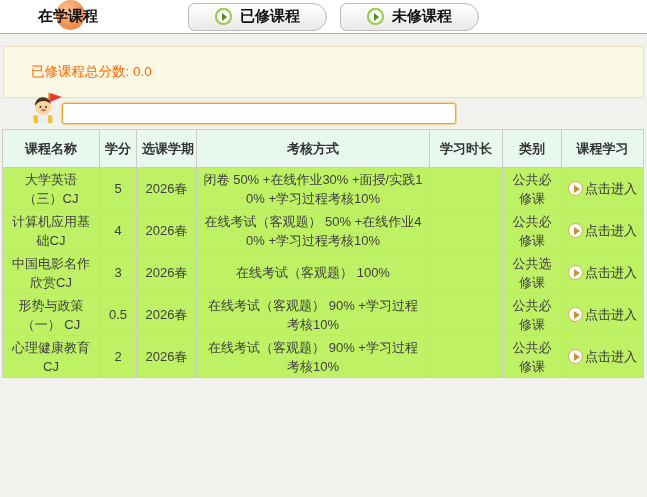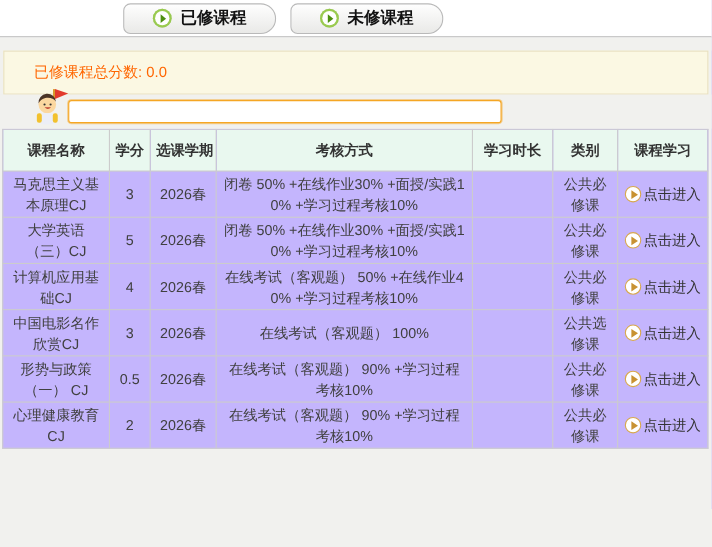--- a/index.html
+++ b/index.html
@@ -45,37 +45,37 @@
   }
   .green-play::before{content:"";position:absolute;left:2px;top:2px;right:2px;bottom:2px;background:#fff;border-radius:50%;}
   .green-play::after{
     content:"";position:absolute;left:7px;top:5px;
     border-left:5px solid var(--green-play);
     border-top:4px solid transparent;border-bottom:4px solid transparent;
   }
   .gap-strip{height:12px;background:var(--page-bg);}
   
   .notice{
-    margin:0 3px;height:40px;background:var(--notice-bg);
+    margin:0 3px;height:52px;background:var(--notice-bg);
     border:1px solid var(--notice-border);
     display:flex;align-items:center;padding-left:27px;
     font-size:13.5px;color:var(--notice-text);
   }
   
   .filter-strip{height:31px;position:relative;background:var(--page-bg);}
   .mascot{position:absolute;left:30px;top:-7px;width:34px;height:36px;}
   .filter-input{
     position:absolute;left:62px;top:5px;width:394px;height:21px;
     border:1px solid var(--input-border);border-radius:3px;background:#fff;
     box-shadow:0 0 0 1px rgba(245,166,35,.45);
     font-size:12px;padding:0 6px;outline:none;color:#333;
   }
   
   .table-wrap{padding:0 3px 0 2px;}
-  table{border-collapse:collapse;table-layout:fixed;width:641px;background:#c4b5fd;}
+  table{border-collapse:collapse;table-layout:fixed;width:641px;background:#bef264;}
   col.c1{width:97px;}  col.c2{width:37px;} col.c3{width:60px;}
   col.c4{width:233px;} col.c5{width:73px;} col.c6{width:59px;} col.c7{width:82px;}
   th,td{
     border:1px solid var(--table-border);
     text-align:center;vertical-align:middle;
     font-size:13px;line-height:19px;color:#404040;
     padding:1px 5px;word-break:break-all;overflow:hidden;
   }
   thead th{
     background:var(--header-bg);height:38px;
@@ -91,20 +91,24 @@
   .gold-play::after{
     content:"";position:absolute;left:5px;top:3px;
     border-left:6px solid var(--gold);
     border-top:4px solid transparent;border-bottom:4px solid transparent;
   }
 </style>
 </head>
 <body>
 
 <div class="topbar">
+  <div class="tab-active">
+    <span class="orange-blob"></span>
+    <span class="lbl">在学课程</span>
+  </div>
   <button class="tab-btn">
     <span class="green-play"></span>
     <span>已修课程</span>
   </button>
   <button class="tab-btn">
     <span class="green-play"></span>
     <span>未修课程</span>
   </button>
 </div>
 
@@ -147,29 +151,20 @@
           <th>学分</th>
           <th>选课学期</th>
           <th>考核方式</th>
           <th>学习时长</th>
           <th>类别</th>
           <th>课程学习</th>
         </tr>
     </thead>
     <tbody>
         <tr>
-          <td>马克思主义基本原理CJ</td>
-          <td>3</td>
-          <td>2026春</td>
-          <td>闭卷 50% +在线作业30% +面授/实践10% +学习过程考核10%</td>
-          <td></td>
-          <td>公共必修课</td>
-          <td><a class="enter-link" href="#"><span class="gold-play"></span><span>点击进入</span></a></td>
-        </tr>
-        <tr>
           <td>大学英语（三）CJ</td>
           <td>5</td>
           <td>2026春</td>
           <td>闭卷 50% +在线作业30% +面授/实践10% +学习过程考核10%</td>
           <td></td>
           <td>公共必修课</td>
           <td><a class="enter-link" href="#"><span class="gold-play"></span><span>点击进入</span></a></td>
         </tr>
         <tr>
           <td>计算机应用基础CJ</td>

